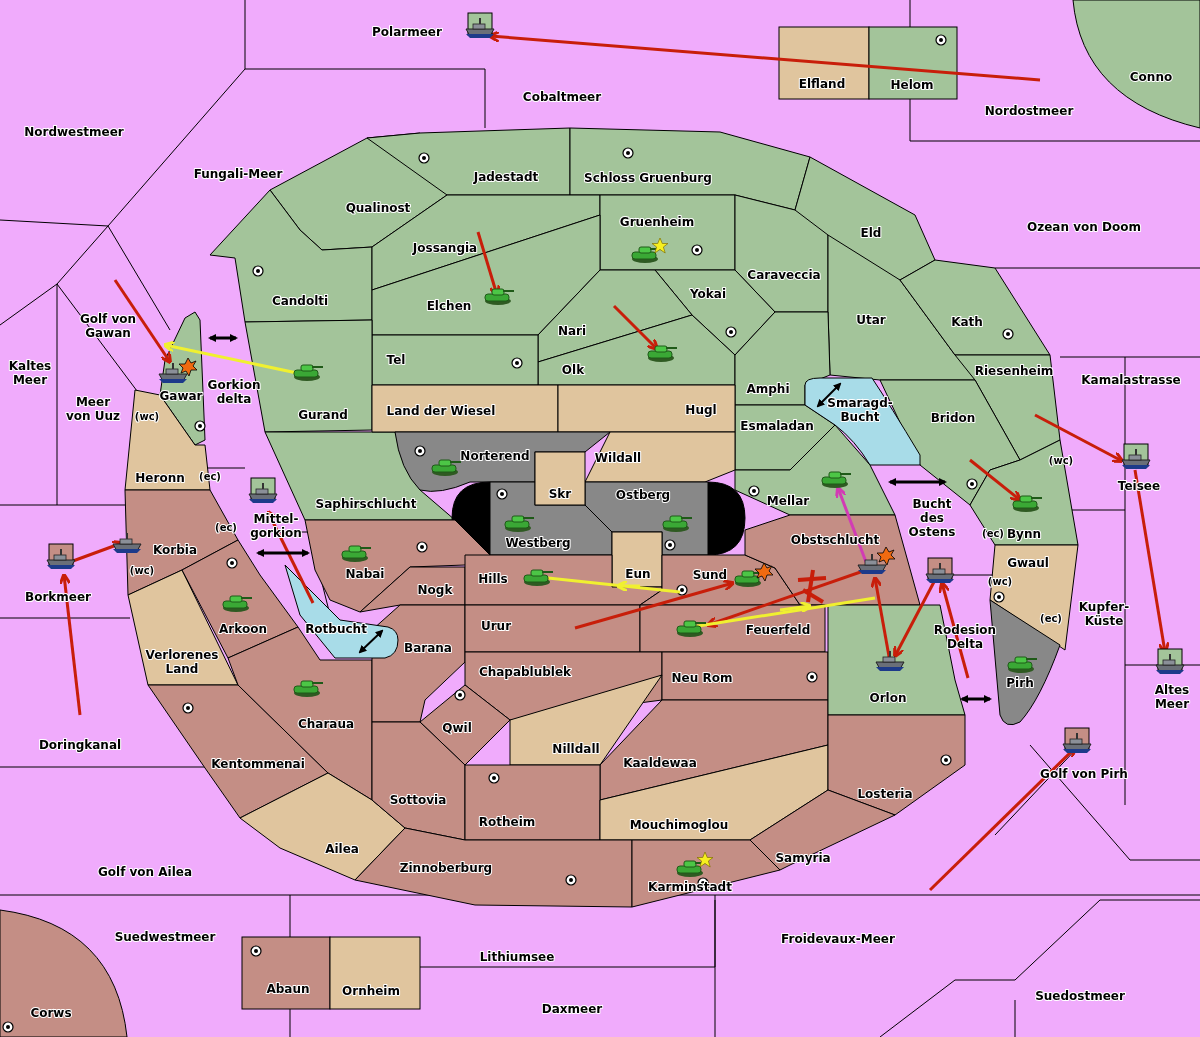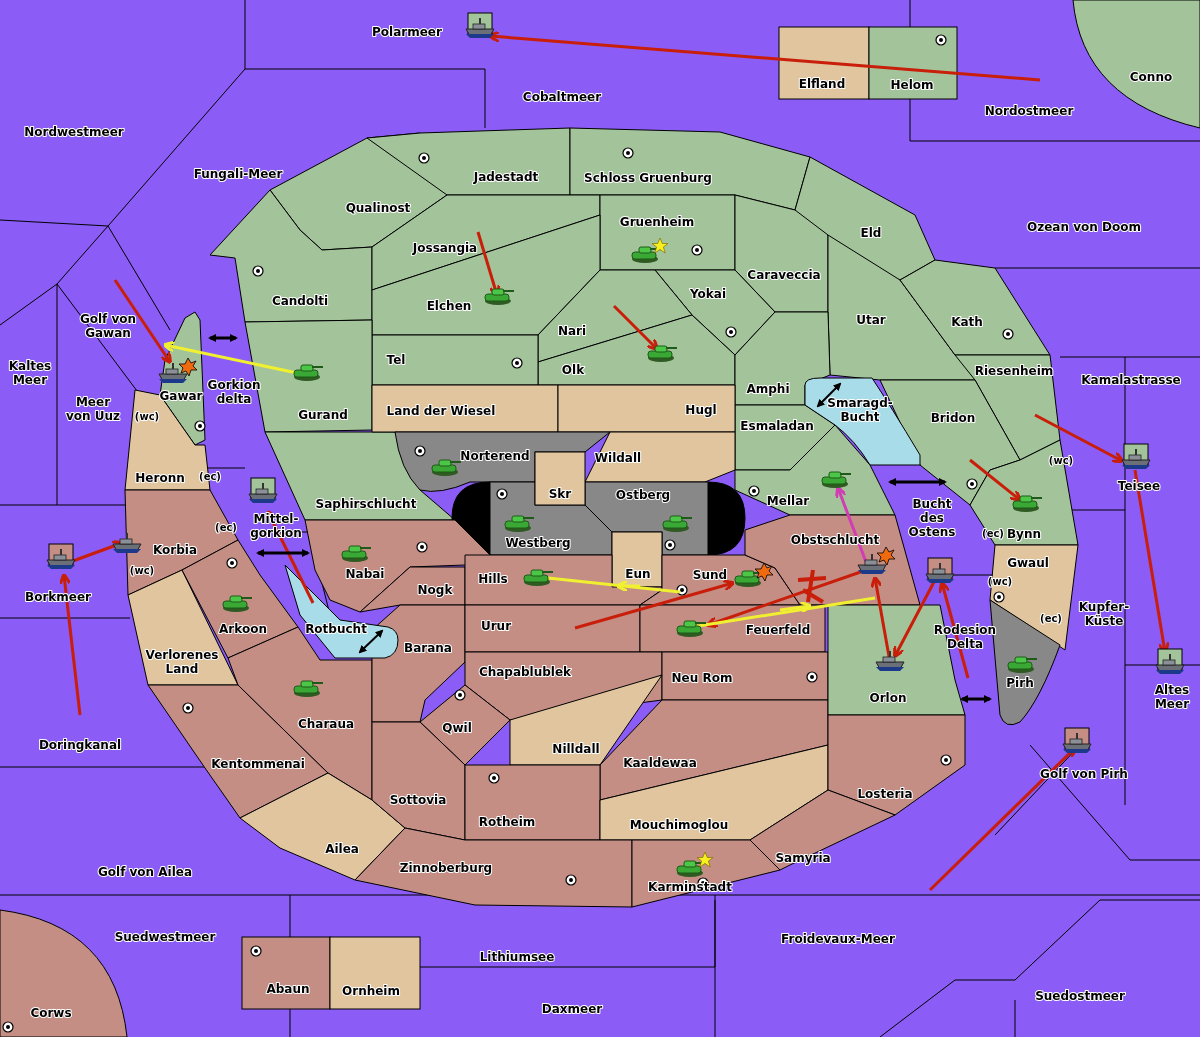--- a/index.html
+++ b/index.html
@@ -1,16 +1,16 @@
 <!DOCTYPE html>
 <html><head>
 <meta charset="utf-8">
 <style>
   html,body{margin:0;padding:0;background:#000;}
-  #map-wrap{position:relative;width:1200px;height:1037px;overflow:hidden;background:#8b5cf6;}
+  #map-wrap{position:relative;width:1200px;height:1037px;overflow:hidden;background:#f0abfc;}
   svg{position:absolute;left:0;top:0;}
   .lbl{font-family:"DejaVu Sans",sans-serif;font-size:12px;font-weight:bold;fill:#000;
        paint-order:stroke;stroke:#fff;stroke-width:2px;stroke-linejoin:round;}
   .coast{font-size:10px;}
   .reg{stroke:#000;stroke-width:1;}
   .sea{fill:#a8dce8;}
   .green{fill:#a3c49a;}
   .red{fill:#c48e85;}
   .tan{fill:#e0c59e;}
   .gray{fill:#888;}

